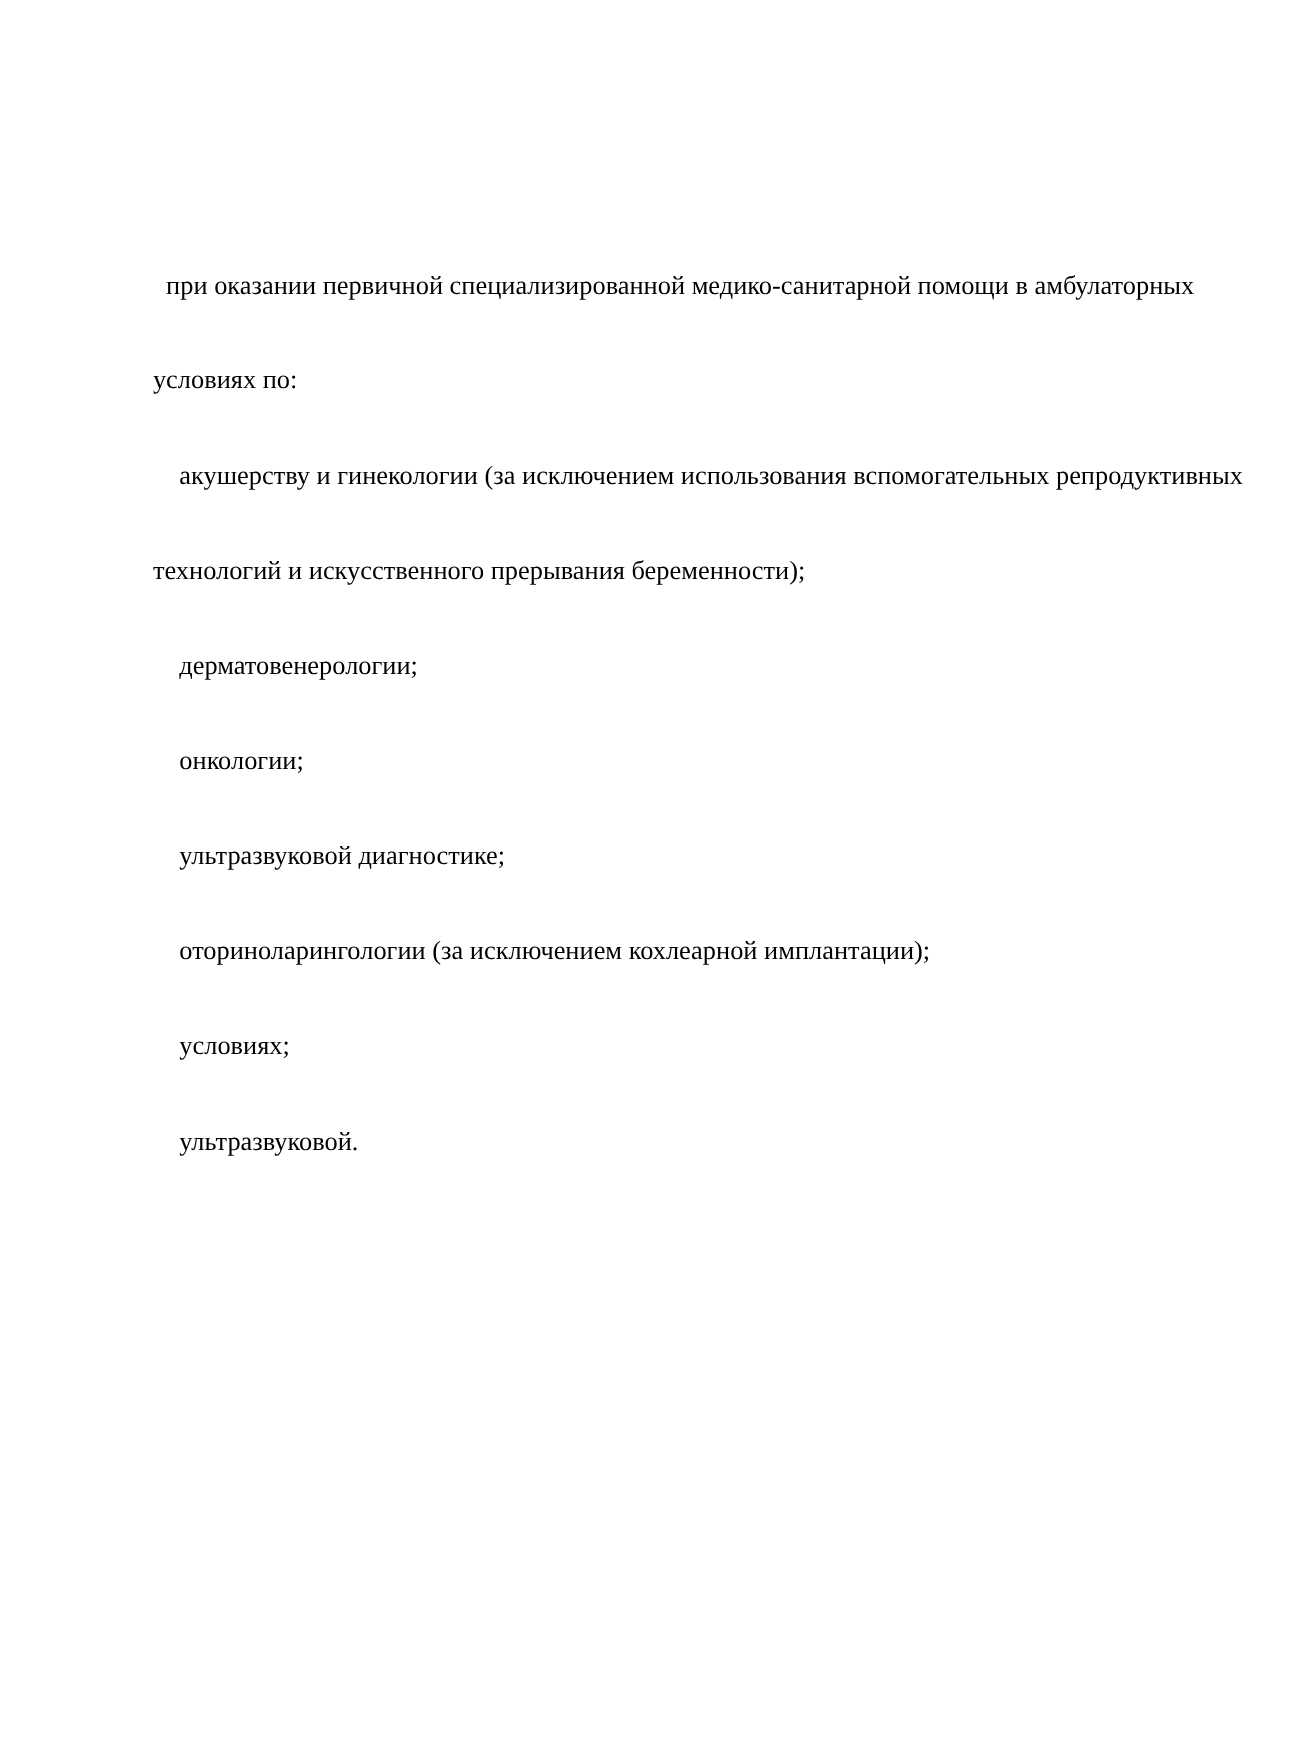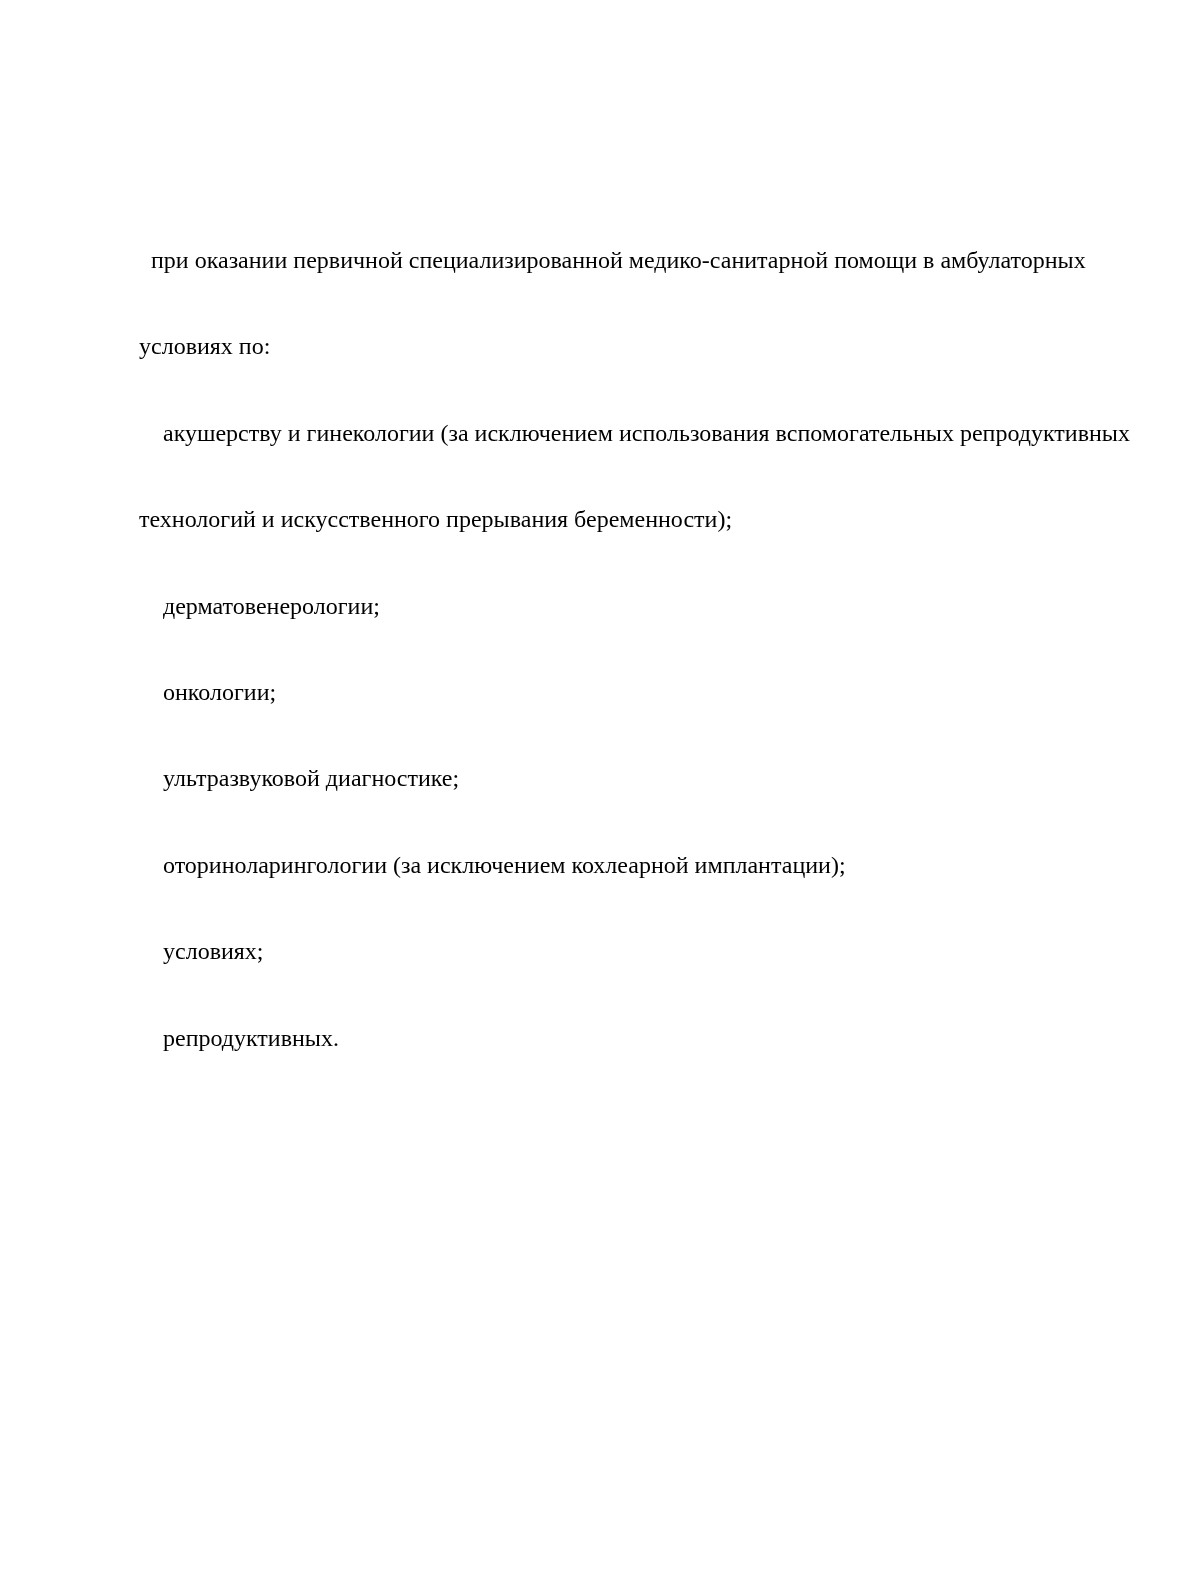--- a/index.html
+++ b/index.html
@@ -42,21 +42,21 @@
     <div class="section">
       <div class="line">  при оказании первичной специализированной медико-санитарной помощи в амбулаторных</div>
       <div class="line">условиях по:</div>
       <div class="line">    акушерству и гинекологии (за исключением использования вспомогательных репродуктивных</div>
       <div class="line">технологий и искусственного прерывания беременности);</div>
       <div class="line">    дерматовенерологии;</div>
       <div class="line">    онкологии;</div>
       <div class="line">    ультразвуковой диагностике;</div>
       <div class="line">    оториноларингологии (за исключением кохлеарной имплантации);</div>
       <div class="line">    условиях;</div>
-      <div class="line">    репродуктивных.</div>
+      <div class="line">    ультразвуковой.</div>
     </div>
 
     <div class="section">
       
       
       
       
       
       
       

